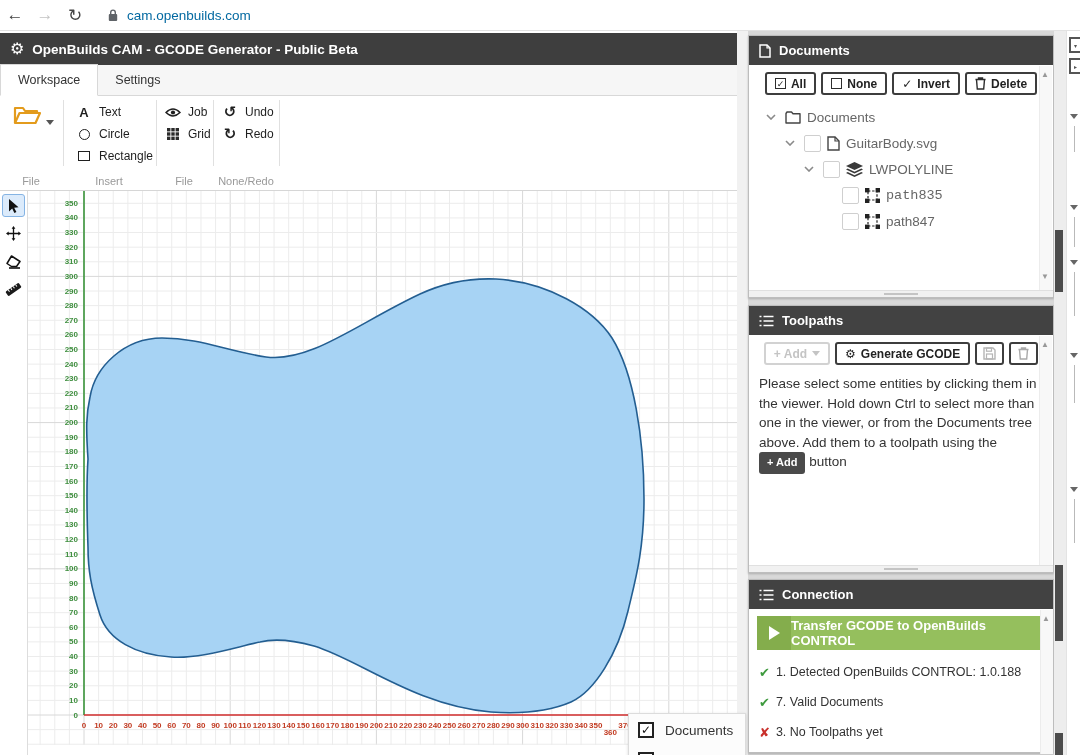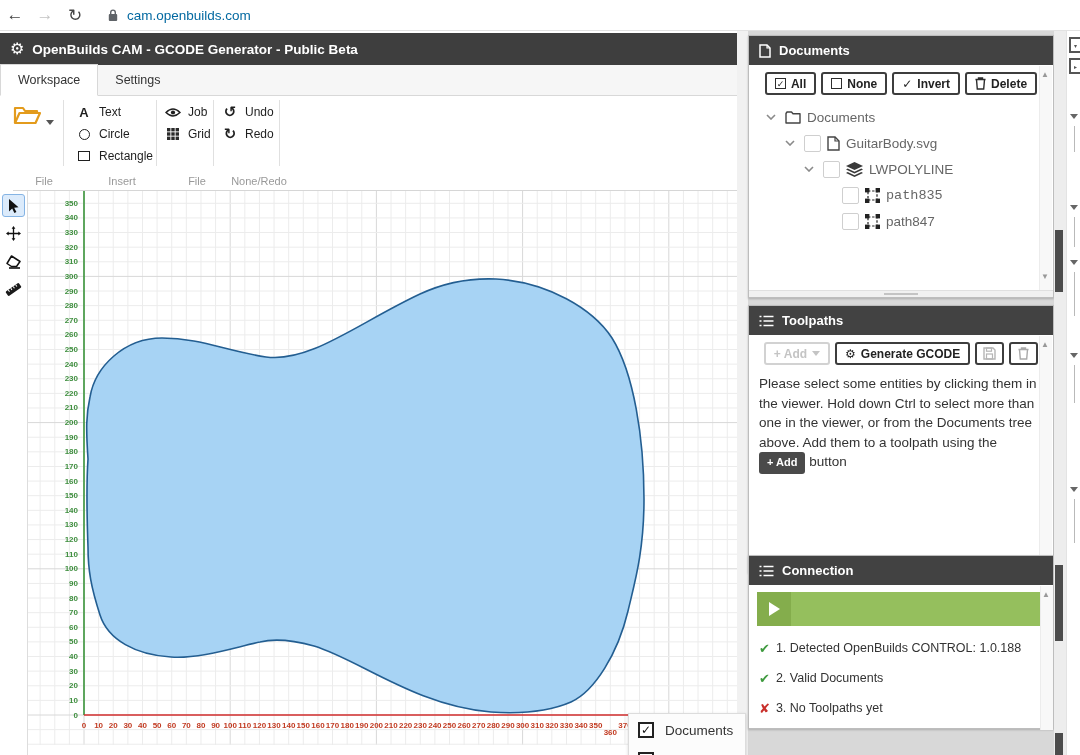--- a/index.html
+++ b/index.html
@@ -22,21 +22,21 @@
 
   
   #tab-row { position:absolute; left:0; top:65px; width:737px; height:31px; background:#f6f6f6;
     border-bottom:1px solid #d8d8d8; display:flex; align-items:flex-end; }
   .tab { font-size:12.5px; color:#333; padding:8px 17px; }
   .tab.active { background:#fff; border:1px solid #d8d8d8; border-bottom:1px solid #fff; margin-bottom:-1px; }
 
   
   #toolbar { position:absolute; left:0; top:96px; width:737px; height:76px; background:#fff; }
   .tb-sep { position:absolute; top:4px; height:66px; width:1px; background:#e0e0e0; }
-  #group-label-row { position:absolute; left:13px; top:172px; width:737px; height:19px; background:#fff;
+  #group-label-row { position:absolute; left:0; top:172px; width:737px; height:19px; background:#fff;
     border-bottom:1px solid #d6d6d6; }
   .group-label { position:absolute; top:3px; font-size:11px; color:#999; transform:translateX(-50%); }
   .tb-item { display:flex; align-items:center; gap:7px; height:22px; font-size:12px; color:#1f1f1f; }
   .icon-cell { width:16px; display:flex; justify-content:center; align-items:center; }
   .circle-glyph { width:11px; height:11px; border:1.6px solid #1f1f1f; border-radius:50%; }
   .rect-glyph { width:12px; height:10px; border:1.6px solid #1f1f1f; }
   .curl { font-size:15px; font-weight:700; color:#1f1f1f; font-family:"DejaVu Sans",sans-serif; }
   #file-label { position:absolute; left:13px; top:139px; font-size:12px; color:#1f1f1f; }
   .chev { width:0; height:0; border-left:4px solid transparent; border-right:4px solid transparent; border-top:5px solid #555; }
 
@@ -591,43 +591,44 @@
         <span>Please select some entities by clicking them in the viewer. Hold down Ctrl to select more than one in the viewer, or from the Documents tree above. Add them to a toolpath using the</span>
         <span class="add-badge">+ Add</span>
         <span>button</span>
       </div>
       <div class="vscroll" style="top:30px;height:230px">
         <span class="scroll-arrow" style="top:4px">▲</span>
       </div>
       <div class="gripper"></div>
     </div>
 
-    <div class="card" style="top:524px;height:174px">
+    <div class="card" style="top:548px;height:174px">
       <div class="card-header">
         <svg width="15" height="12" viewBox="0 0 15 12">
           <g stroke="#fff" stroke-width="1.6">
               <path d="M4.5 1.5 h10 M4.5 6 h10 M4.5 10.5 h10 M0.5 1.5 h2 M0.5 6 h2 M0.5 10.5 h2"></path>
             </g>
         </svg>
         <span>Connection</span>
       </div>
       <div style="position:relative;height:145px">
         <div id="transfer-btn">
           <div id="transfer-play">
               <span class="play-tri"></span>
             </div>
+          <div id="transfer-label">Transfer GCODE to OpenBuilds CONTROL</div>
         </div>
         <div id="status-list">
             <div class="status-row">
               <span class="status-icon check">✔</span>
               <span class="status-text">1. Detected OpenBuilds CONTROL: 1.0.188</span>
             </div>
             <div class="status-row">
               <span class="status-icon check">✔</span>
-              <span class="status-text">2. Valid Documents</span>
+              <span class="status-text">7. Valid Documents</span>
             </div>
             <div class="status-row">
               <span class="status-icon cross">✘</span>
               <span class="status-text">3. No Toolpaths yet</span>
             </div>
           </div>
         <div class="vscroll" style="top:1px;height:144px;right:0">
           <span class="scroll-arrow" style="top:4px">▲</span>
         </div>
       </div>

